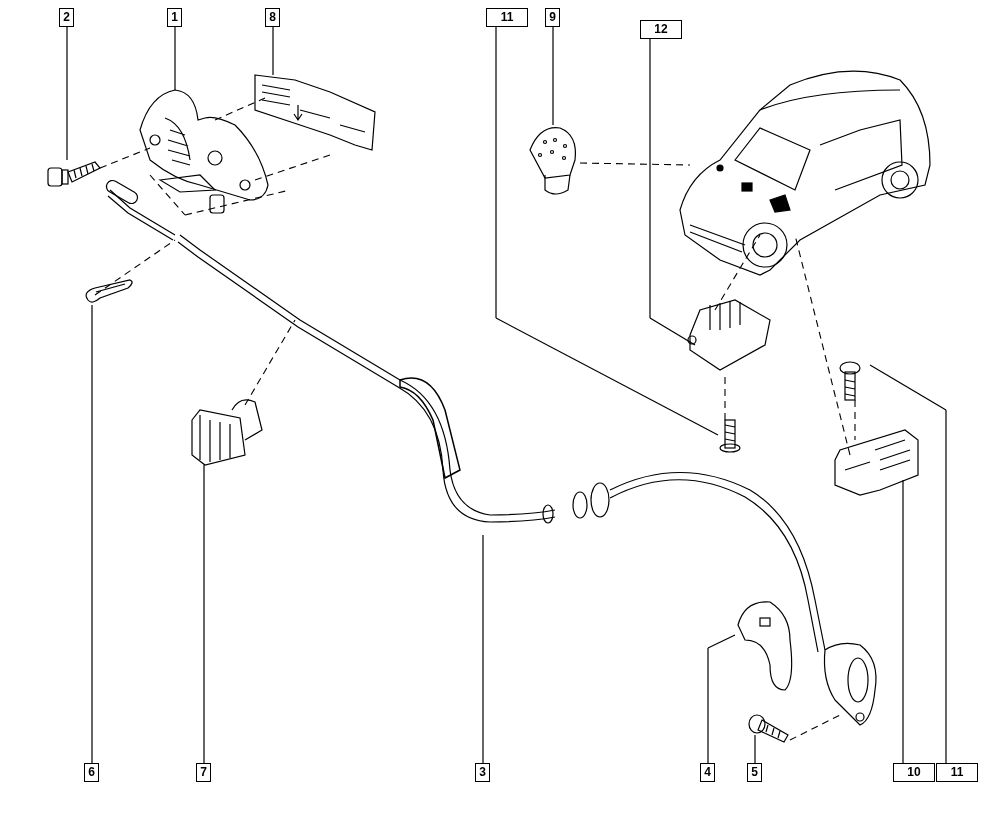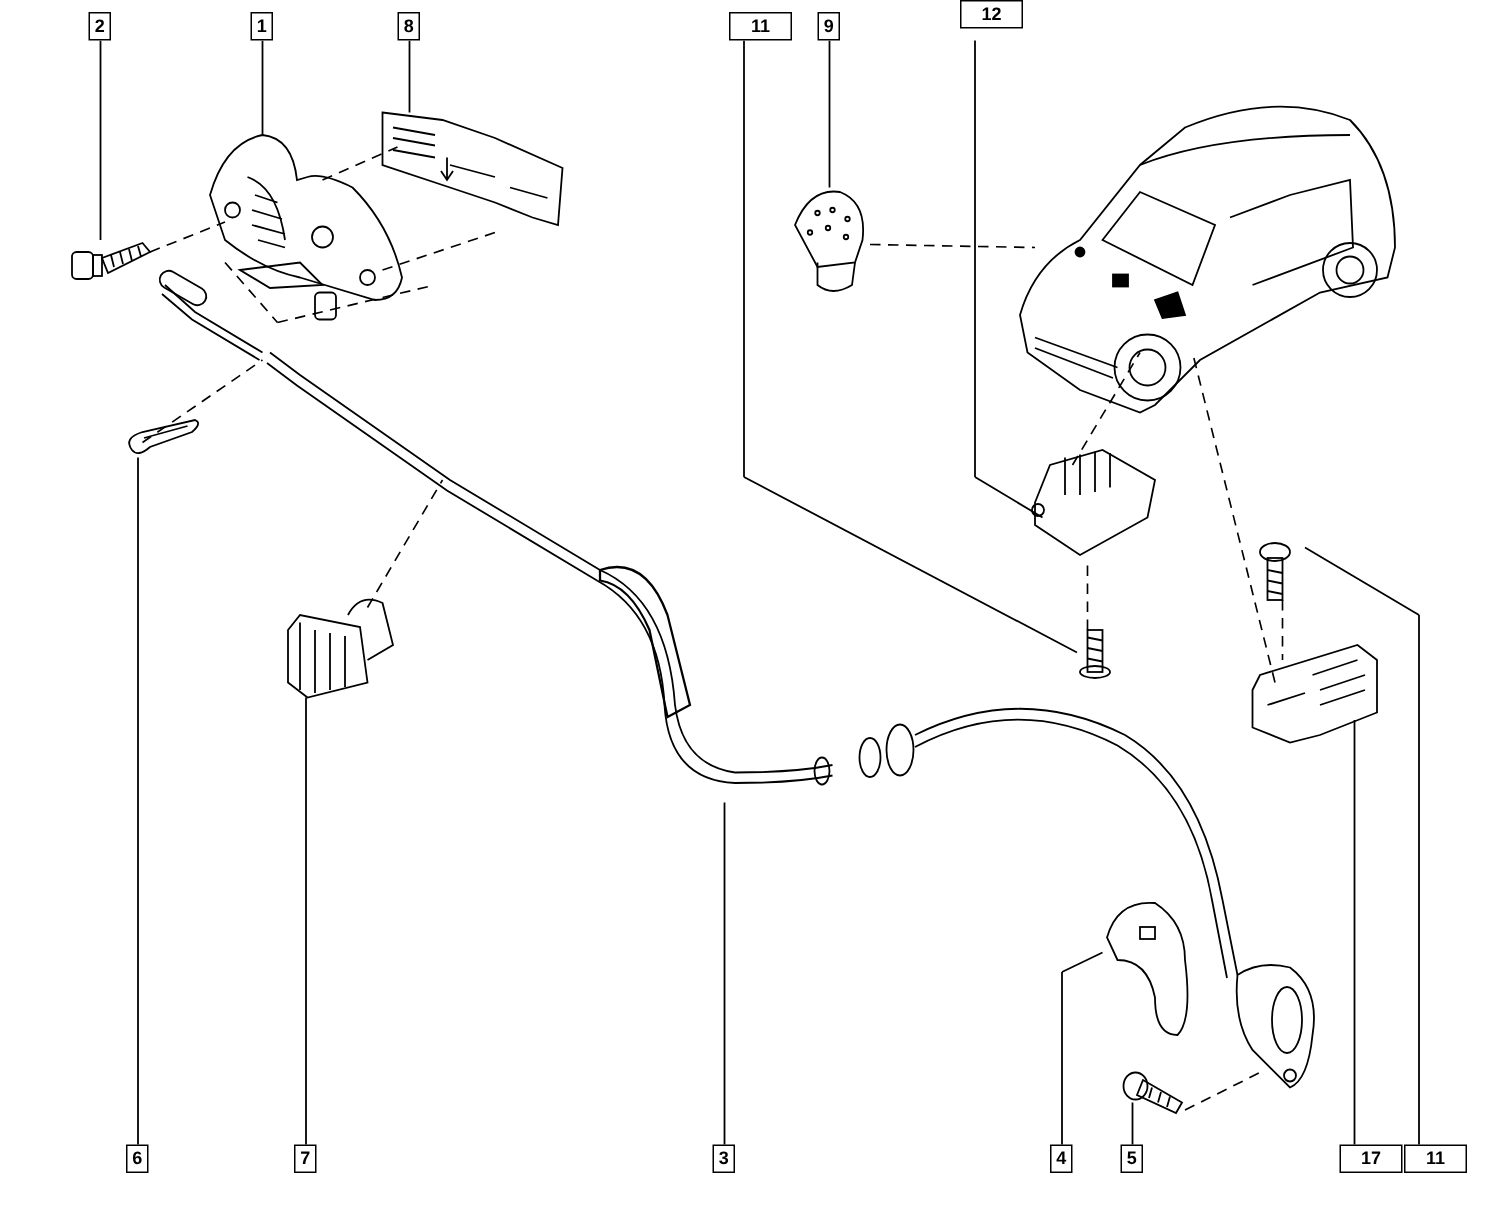--- a/index.html
+++ b/index.html
@@ -166,20 +166,20 @@
       <circle cx="860" cy="717" r="4"></circle>
     </g>
   </g>
 </svg>
 
 <div class="callout" style="left:59px;top:8px;">2</div>
 <div class="callout" style="left:167px;top:8px;">1</div>
 <div class="callout" style="left:265px;top:8px;">8</div>
 <div class="callout wide" style="left:486px;top:8px;">11</div>
 <div class="callout" style="left:545px;top:8px;">9</div>
-<div class="callout wide" style="left:640px;top:0;">12</div>
+<div class="callout wide" style="left:640px;top:20px;">12</div>
 <div class="callout" style="left:84px;top:763px;">6</div>
 <div class="callout" style="left:196px;top:763px;">7</div>
 <div class="callout" style="left:475px;top:763px;">3</div>
 <div class="callout" style="left:700px;top:763px;">4</div>
 <div class="callout" style="left:747px;top:763px;">5</div>
-<div class="callout wide" style="left:893px;top:763px;">17</div>
+<div class="callout wide" style="left:893px;top:763px;">10</div>
 <div class="callout wide" style="left:936px;top:763px;">11</div>
 
 </body></html>

